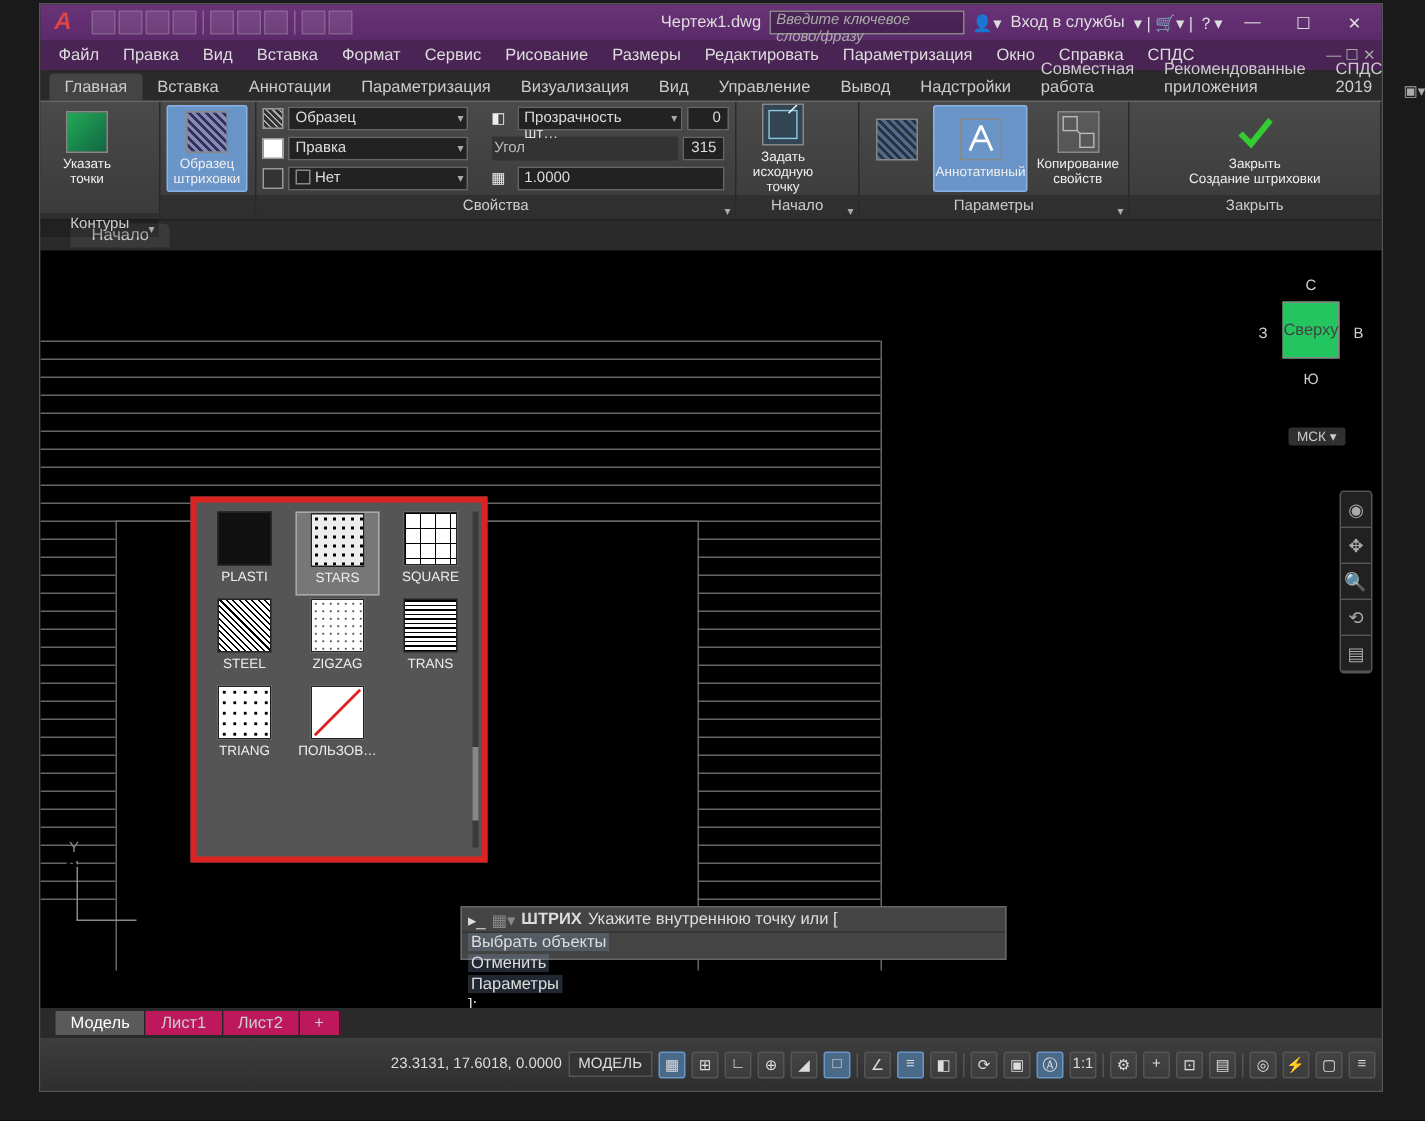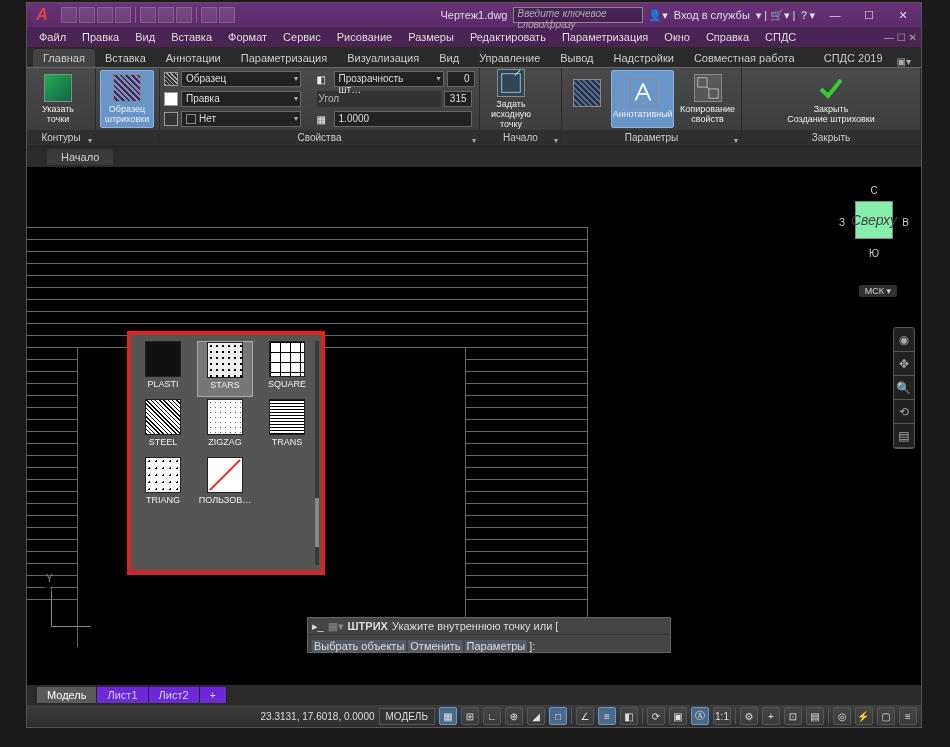--- a/index.html
+++ b/index.html
@@ -49,21 +49,21 @@
 .doc-tabs { height: 20px; background: #2a2a2a; display: flex; align-items: center; padding-left: 20px; }
 .doc-tab { background: #3a3a3a; color: #ccc; font-size: 11px; padding: 2px 14px; border-radius: 4px 4px 0 0; }
 
 
 .canvas { flex: 1; background: #000; position: relative; overflow: hidden; }
 .grid-h { position: absolute; height: 1px; background: #666; }
 .grid-v { position: absolute; width: 1px; background: #666; }
 
 
 .viewcube { position: absolute; right: 12px; top: 18px; width: 70px; height: 90px; color: #ccc; font-size: 10px; text-align: center; }
-.viewcube .cube { width: 38px; height: 38px; background: #86efac; color: #444; margin: 16px auto 4px; display: flex; align-items: center; justify-content: center; font-size: 14px; border: 1px solid #888; font-style: italic; }
+.viewcube .cube { width: 38px; height: 38px; background: #22c55e; color: #444; margin: 16px auto 4px; display: flex; align-items: center; justify-content: center; font-size: 11px; border: 1px solid #888; }
 .viewcube .n { position: absolute; top: 0; left: 50%; transform: translateX(-50%); }
 .viewcube .s { position: absolute; bottom: 16px; left: 50%; transform: translateX(-50%); }
 .viewcube .w { position: absolute; left: 0; top: 32px; }
 .viewcube .e { position: absolute; right: 0; top: 32px; }
 .wcs { position: absolute; right: 24px; top: 118px; background: rgba(80,80,80,.6); color: #ccc; font-size: 9px; padding: 1px 6px; border-radius: 2px; }
 
 
 .navbar { position: absolute; right: 6px; top: 160px; width: 22px; background: rgba(60,60,60,.55); border: 1px solid #555; border-radius: 3px; display: flex; flex-direction: column; }
 .navbar .nbtn { height: 24px; border-bottom: 1px solid #555; display: flex; align-items: center; justify-content: center; color: #aaa; font-size: 12px; }
 
@@ -80,31 +80,31 @@
 .hatch-item { display: flex; flex-direction: column; align-items: center; gap: 2px; }
 .hatch-item .thumb { width: 36px; height: 36px; background: #f4f4f4; border: 1px solid #222; }
 .hatch-item.sel { background: #777; border: 1px solid #aaa; }
 .hatch-item .cap { color: #eee; font-size: 9px; }
 .hatch-pop .scroll { position: absolute; right: 2px; top: 6px; bottom: 6px; width: 4px; background: #3a3a3a; }
 .hatch-pop .scroll .thb { position: absolute; left: 0; right: 0; top: 70%; height: 22%; background: #888; }
 
 
 .cmdline { position: absolute; left: 280px; bottom: 32px; width: 364px; background: #444; border: 1px solid #666; font-size: 11px; color: #ddd; }
 .cmdline .row1 { display: flex; align-items: center; height: 17px; border-bottom: 1px solid #333; padding: 0 4px; gap: 4px; }
-.cmdline .row2 { display: flex; align-items: flex-end; height: 17px; padding: 0 4px; gap: 2px; }
+.cmdline .row2 { display: flex; align-items: flex-start; height: 17px; padding: 0 4px; gap: 2px; flex-direction: column; }
 .cmdline .bold { font-weight: bold; }
 .cmdline .link { background: rgba(130,160,200,.25); padding: 0 2px; }
 
 
 .btabs { height: 20px; background: #2a2a2a; display: flex; align-items: center; padding-left: 10px; gap: 0; font-size: 11px; color: #ccc; }
-.btab { padding: 2px 10px; background: #6d28d9; border-right: 1px solid #222; }
+.btab { padding: 2px 10px; background: #be185d; border-right: 1px solid #222; }
 .btab.active { background: #5a5a5a; color: #fff; }
 
 
-.status { height: 22px; background: linear-gradient(#3e3e3e,#2e2e2e); display: flex; align-items: center; color: #ddd; font-size: 10px; padding: 0 4px; gap: 4px; }
+.status { height: 35px; background: linear-gradient(#3e3e3e,#2e2e2e); display: flex; align-items: center; color: #ddd; font-size: 10px; padding: 0 4px; gap: 4px; }
 .status .coord { margin-left: auto; }
 .status .sbtn { width: 18px; height: 18px; background: rgba(255,255,255,.05); border: 1px solid #555; border-radius: 2px; display: flex; align-items: center; justify-content: center; font-size: 10px; }
 .status .sbtn.on { background: #4a6a8a; border-color: #6a95c8; }
 .status .sep { width: 1px; height: 16px; background: #555; }
 
 svg.icon { width: 100%; height: 100%; }
 </style>
 </head>
 <body>
 
@@ -158,27 +158,28 @@
   <span class="tab active">Главная</span>
   <span class="tab">Вставка</span>
   <span class="tab">Аннотации</span>
   <span class="tab">Параметризация</span>
   <span class="tab">Визуализация</span>
   <span class="tab">Вид</span>
   <span class="tab">Управление</span>
   <span class="tab">Вывод</span>
   <span class="tab">Надстройки</span>
   <span class="tab">Совместная работа</span>
+  <span class="tab">Рекомендованные приложения</span>
   <span class="spacer"></span>
   <span class="tab">СПДС 2019</span>
   <span style="font-size:10px;color:#aaa;padding:0 4px;">▣▾</span>
 </div>
 
 <div class="ribbon">
-  <div class="panel" style="width:69px;">
+  <div class="panel" style="width:80px;gap:12px;">
     <div class="panel-body">
       <div class="big-btn">
         <div class="ico" style="background:linear-gradient(135deg,#2a5,#164);"></div>
         <div class="lbl">Указать точки</div>
       </div>
     </div>
     <div class="panel-title"><span>Контуры</span><span class="drop">▾</span></div>
   </div>
 
   <div class="panel" style="width:64px;">

